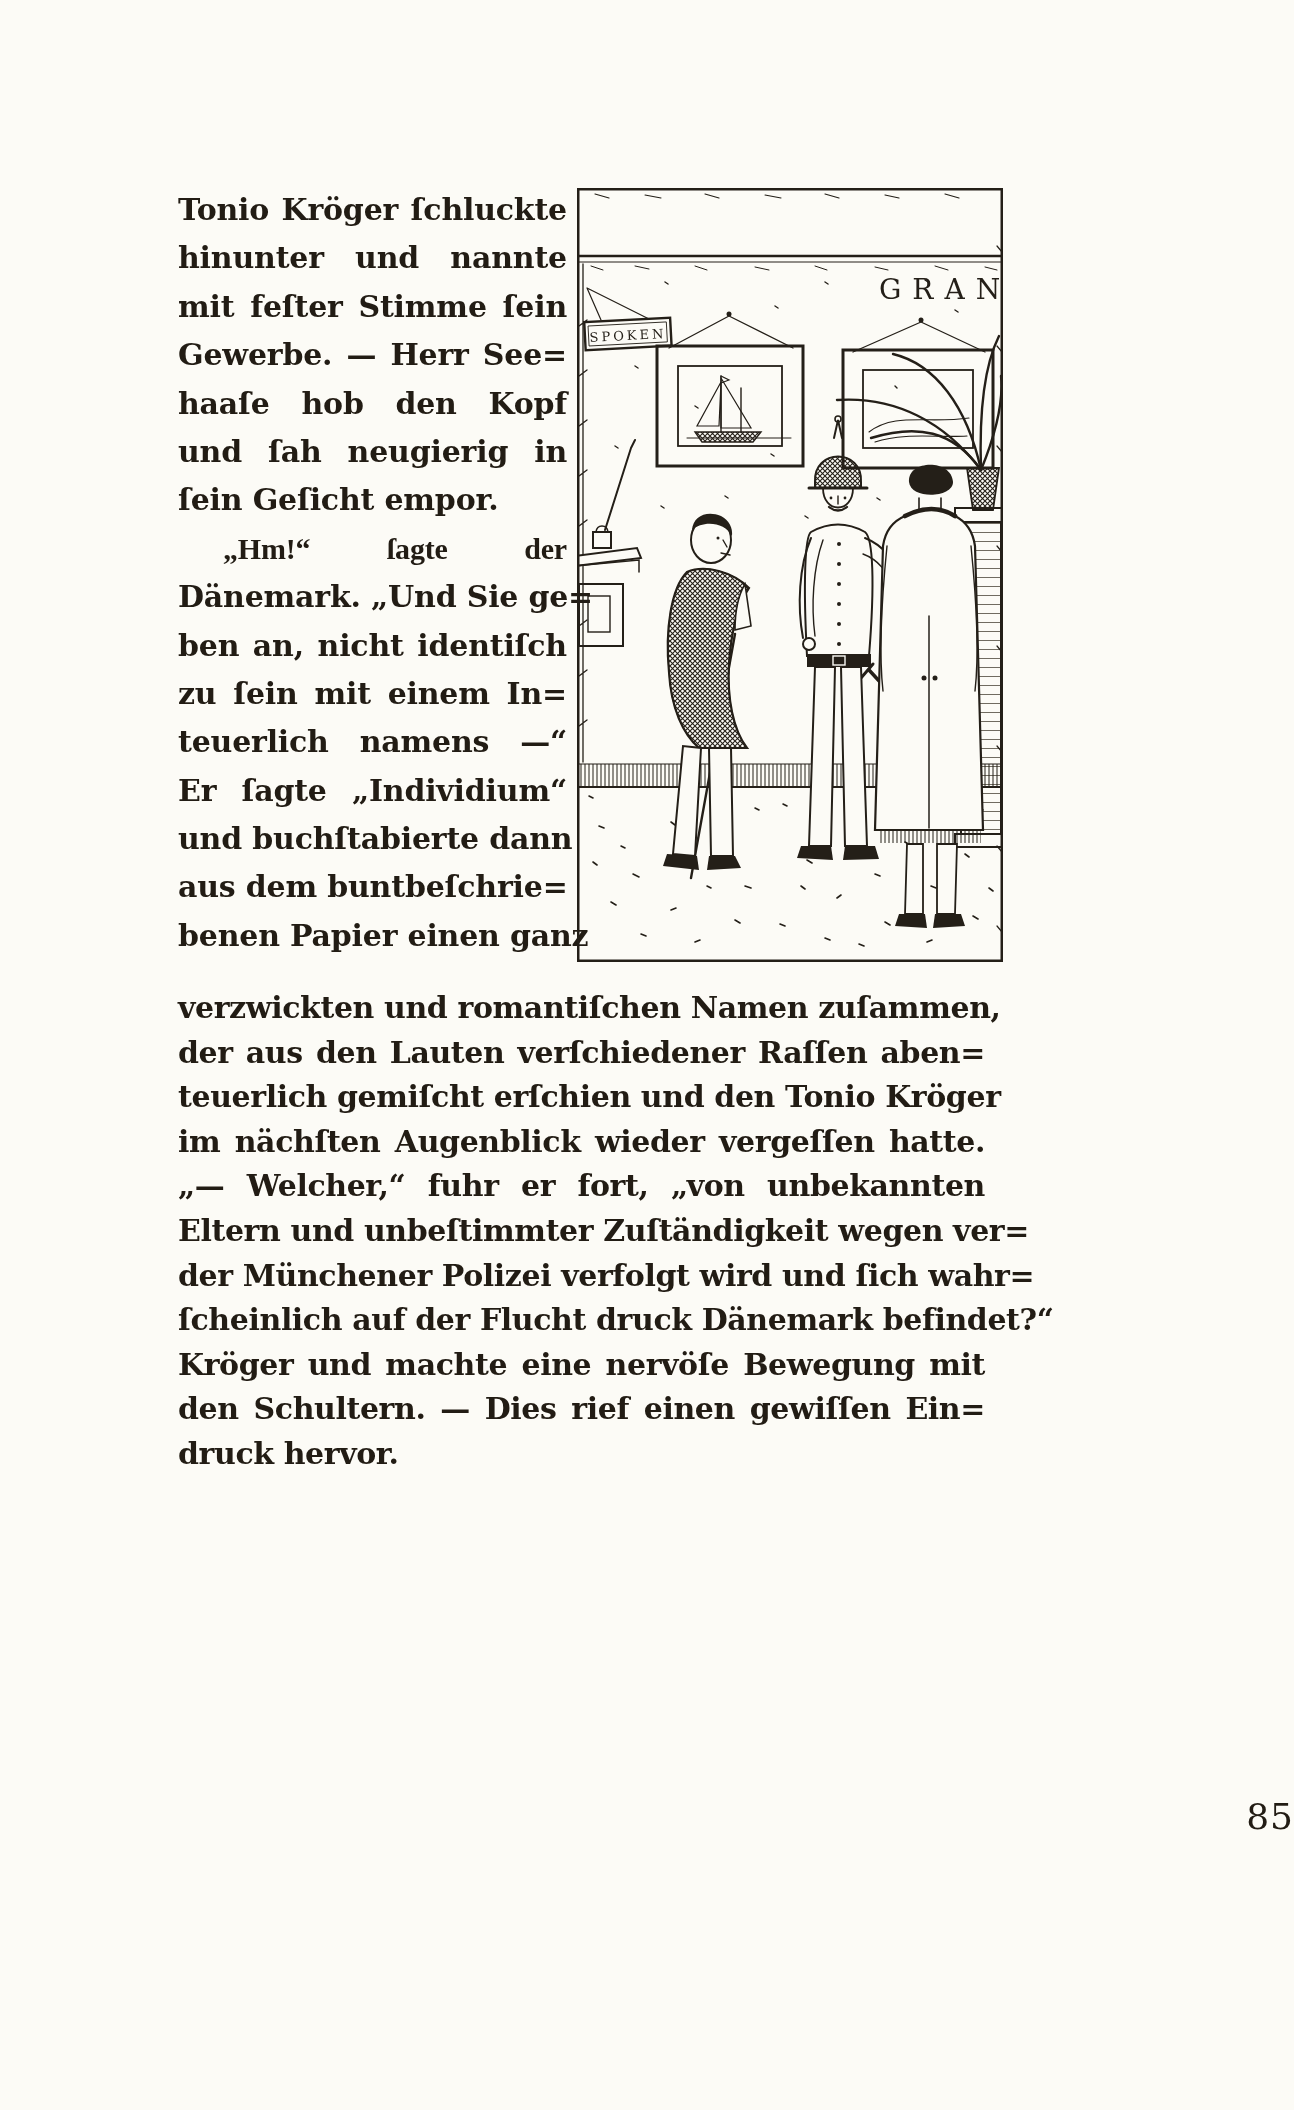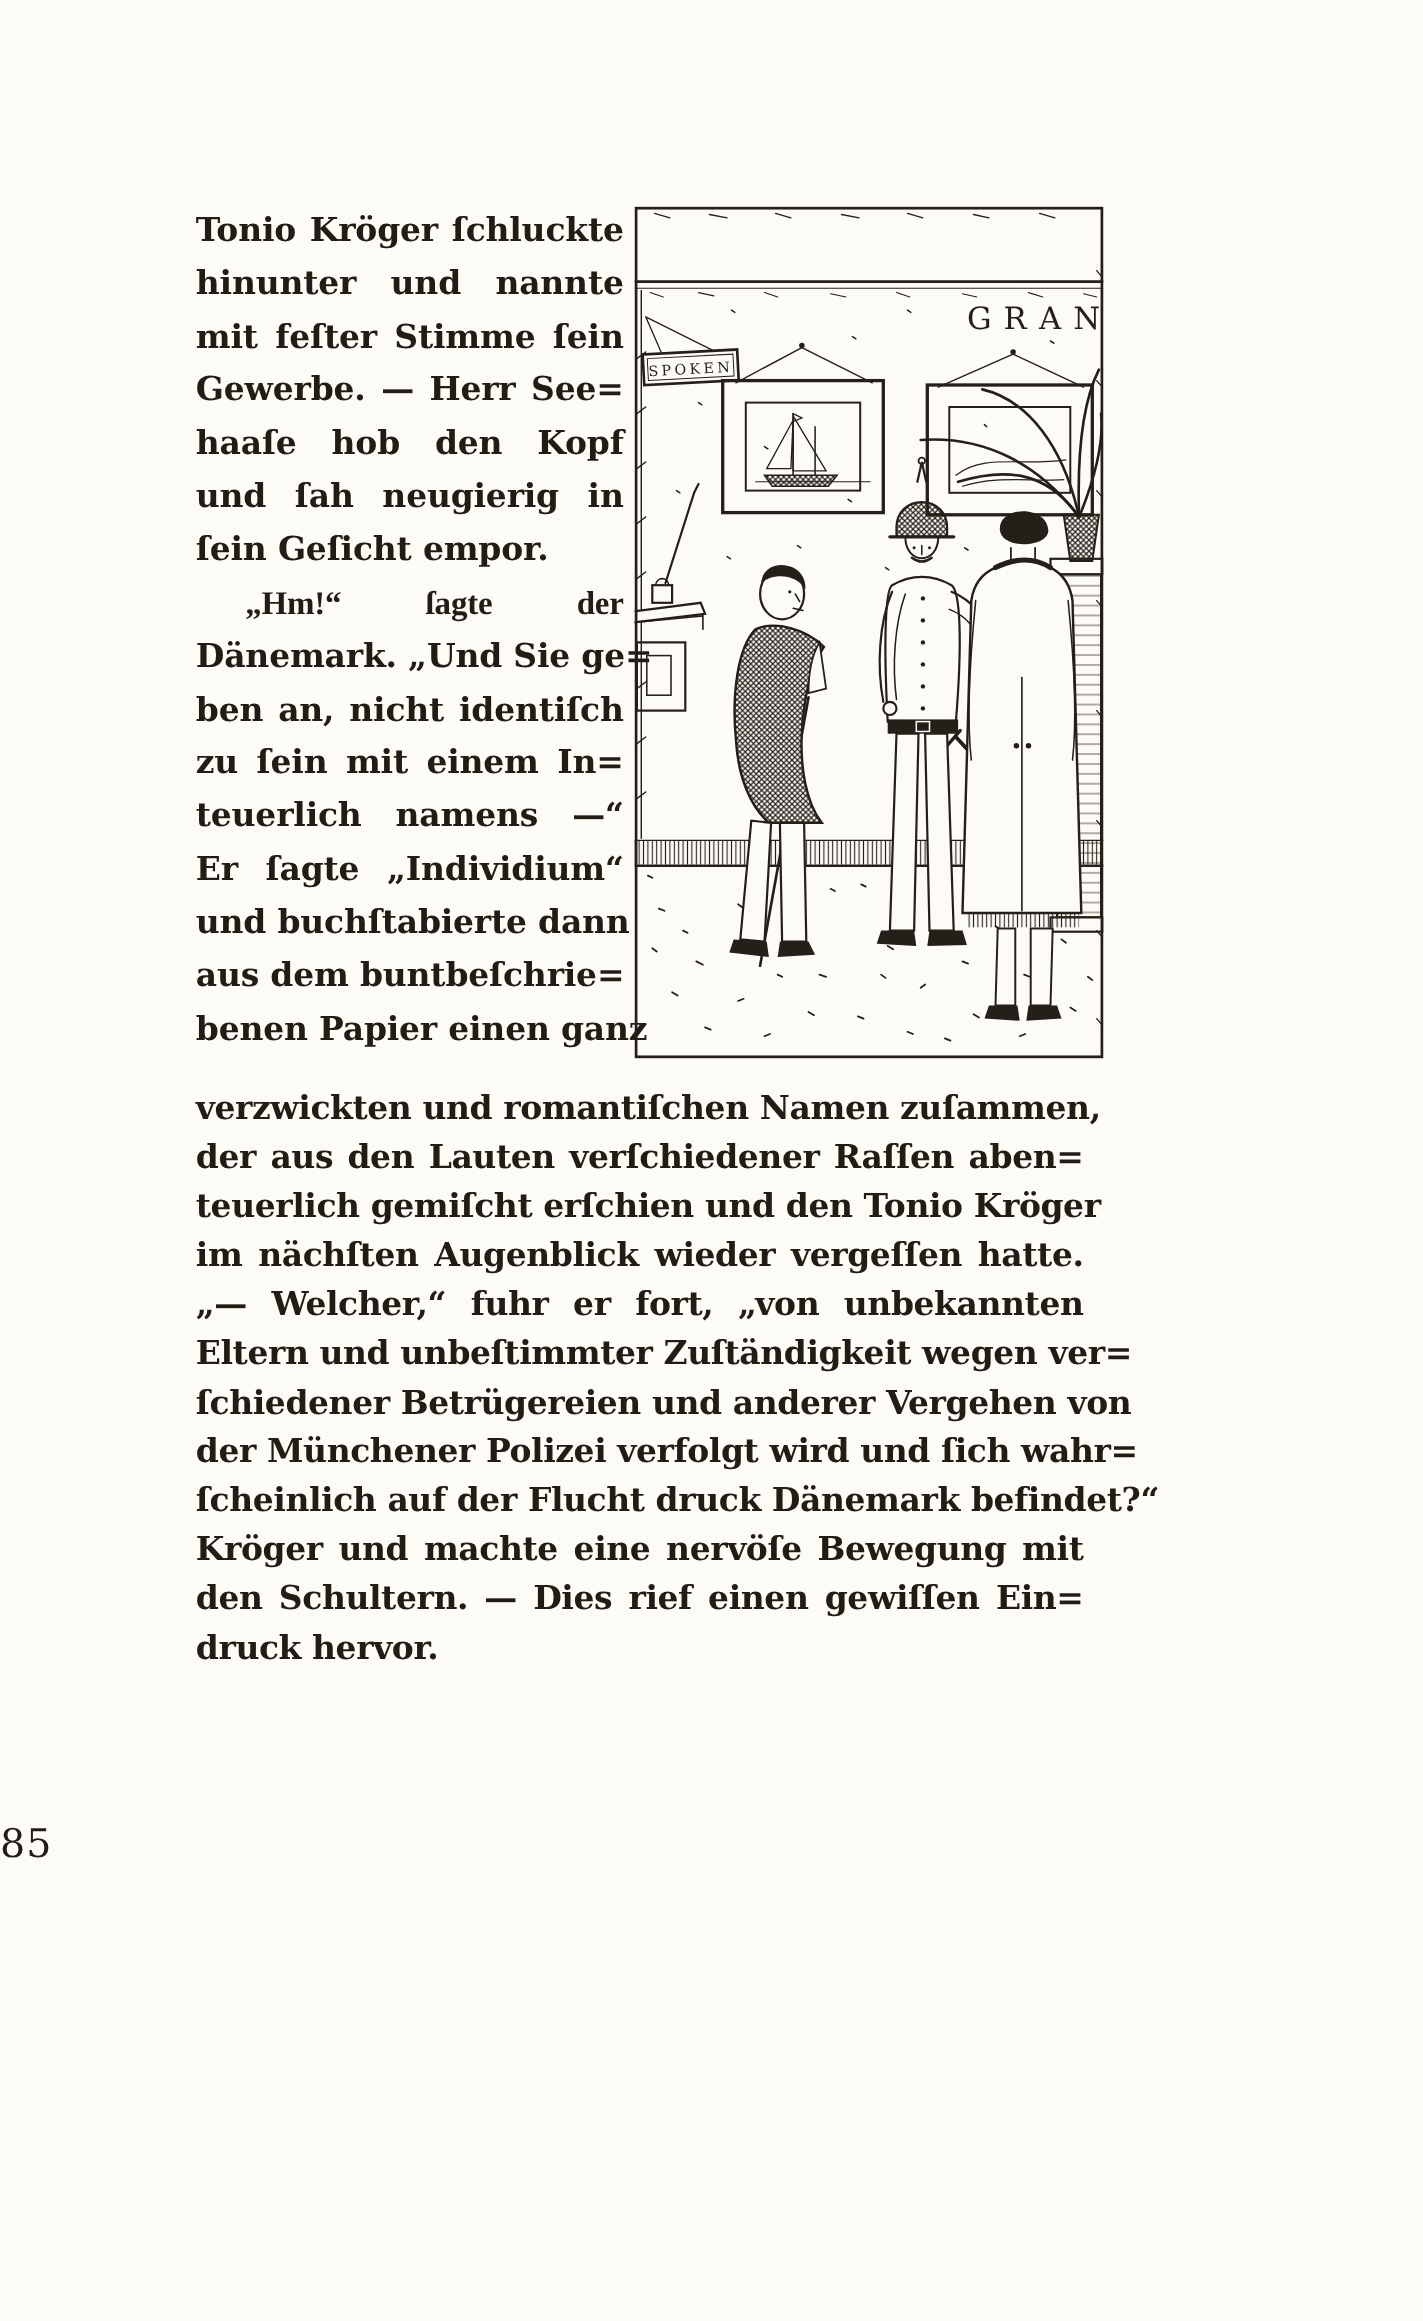--- a/index.html
+++ b/index.html
@@ -21,22 +21,22 @@
     font-size:30px;font-weight:700;letter-spacing:-0.4px;
   }
   .body-text .tl{height:44.6px;line-height:44.6px;white-space:nowrap;}
   .tl{
     text-align:justify;text-align-last:justify;
     overflow:visible;
   }
   .tl.noj{text-align-last:left;}
   .tl.ind{text-indent:45px;font-family:Liberation Serif, serif;}
   .pagenum{
-    position:absolute;left:0;top:1656px;width:1294px;
-    text-align:left;font-size:36px;font-weight:500;letter-spacing:1px;
+    position:absolute;left:0;top:1796px;width:1294px;
+    text-align:right;font-size:36px;font-weight:500;letter-spacing:1px;
   }
   .illus{
     position:absolute;left:575px;top:186px;width:430px;height:778px;
   }
   svg text{font-family:"DejaVu Serif", serif;fill:#241f18;}
 </style>
 </head>
 <body>
 
 <div class="page">
@@ -60,21 +60,20 @@
     <div class="tl">benen Papier einen ganz</div>
   </div>
 
   <div class="body-text">
     <div class="tl">verzwickten und romantiſchen Namen zuſammen,</div>
     <div class="tl">der aus den Lauten verſchiedener Raſſen aben=</div>
     <div class="tl">teuerlich gemiſcht erſchien und den Tonio Kröger</div>
     <div class="tl">im nächſten Augenblick wieder vergeſſen hatte.</div>
     <div class="tl">„— Welcher,“ fuhr er fort, „von unbekannten</div>
     <div class="tl">Eltern und unbeſtimmter Zuſtändigkeit wegen ver=</div>
-    <div class="tl">ſchiedener Betrügereien und anderer Vergehen von</div>
     <div class="tl">der Münchener Polizei verfolgt wird und ſich wahr=</div>
     <div class="tl">ſcheinlich auf der Flucht druck Dänemark befindet?“</div>
     <div class="tl">Kröger und machte eine nervöſe Bewegung mit</div>
     <div class="tl">den Schultern. — Dies rief einen gewiſſen Ein=</div>
     <div class="tl noj">druck hervor.</div>
   </div>
 
   <div class="illus">
     <svg width="430" height="778" viewBox="0 0 430 778">
       <defs>

